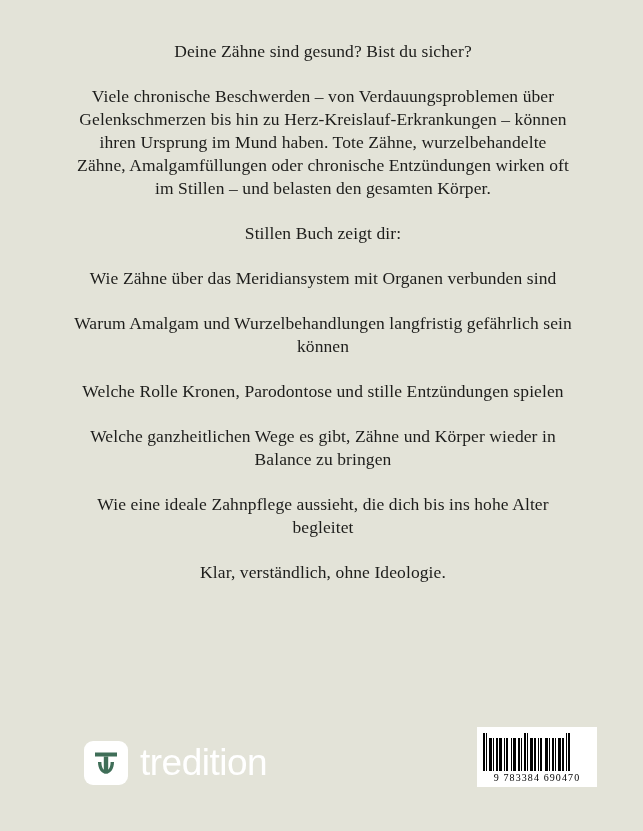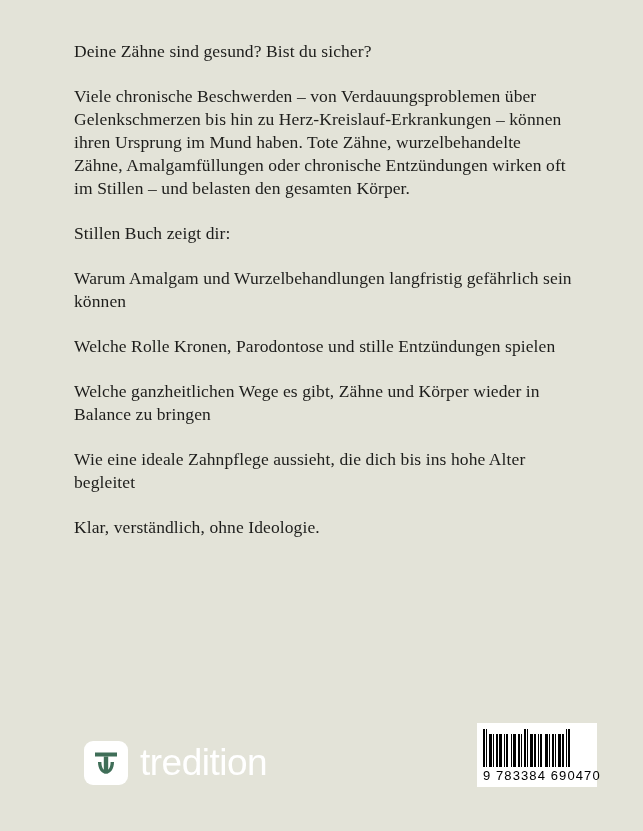--- a/index.html
+++ b/index.html
@@ -27,20 +27,21 @@
     position: absolute;
     left: 74px;
     top: 40px;
     width: 498px;
   }
   .para {
     font-size: 17.5px;
     line-height: 23px;
     margin: 0 0 22px 0;
     letter-spacing: 0.1px;
+    text-align: center;
   }
   .para.tight {
     margin-bottom: 12px;
   }
   .footer {
     position: absolute;
     left: 0;
     bottom: 0;
     width: 643px;
     height: 110px;
@@ -89,37 +90,39 @@
   }
   .bars i {
     display: block;
     background: #000;
     height: 100%;
   }
   .bars i.short {
     height: 86%;
   }
   .barcode-num {
-    font-family: Liberation Sans, sans-serif;
-    font-size: 13px;
+    font-family: Liberation Serif, serif;
+    font-size: 10px;
     color: #000;
+    text-align: center;
     letter-spacing: 1.1px;
     padding: 1px 0 2px 0;
     white-space: nowrap;
   }
 </style>
 </head>
 <body>
 
 <div class="page">
 
   <div class="blurb">
     <p class="para">Deine Zähne sind gesund? Bist du sicher?</p>
     <p class="para">Viele chronische Beschwerden – von Verdauungsproblemen über Gelenkschmerzen bis hin zu Herz-Kreislauf-Erkrankungen – können ihren Ursprung im Mund haben. Tote Zähne, wurzelbehandelte Zähne, Amalgamfüllungen oder chronische Entzündungen wirken oft im Stillen – und belasten den gesamten Körper.</p>
     <p class="para">Stillen Buch zeigt dir:</p>
+    <p class="para">Wie Zähne über das Meridiansystem mit Organen verbunden sind</p>
     <p class="para">Warum Amalgam und Wurzelbehandlungen langfristig gefährlich sein können</p>
     <p class="para">Welche Rolle Kronen, Parodontose und stille Entzündungen spielen</p>
     <p class="para">Welche ganzheitlichen Wege es gibt, Zähne und Körper wieder in Balance zu bringen</p>
     <p class="para">Wie eine ideale Zahnpflege aussieht, die dich bis ins hohe Alter begleitet</p>
     <p class="para tight">Klar, verständlich, ohne Ideologie.</p>
   </div>
 
   <div class="footer">
 
     <div class="logo-wrap">

